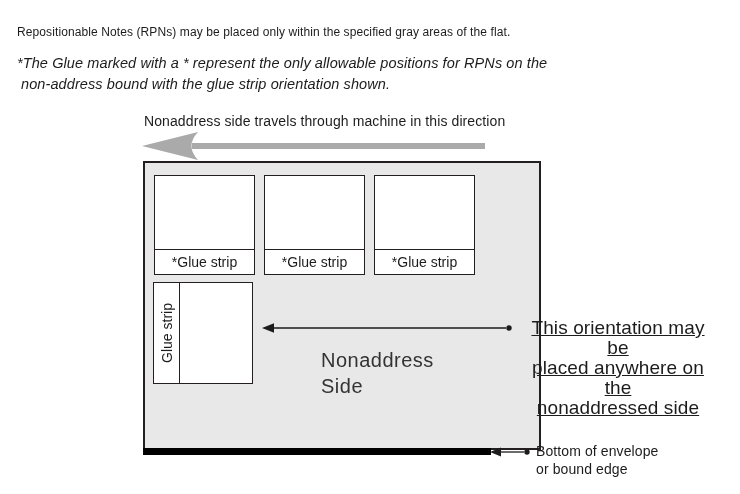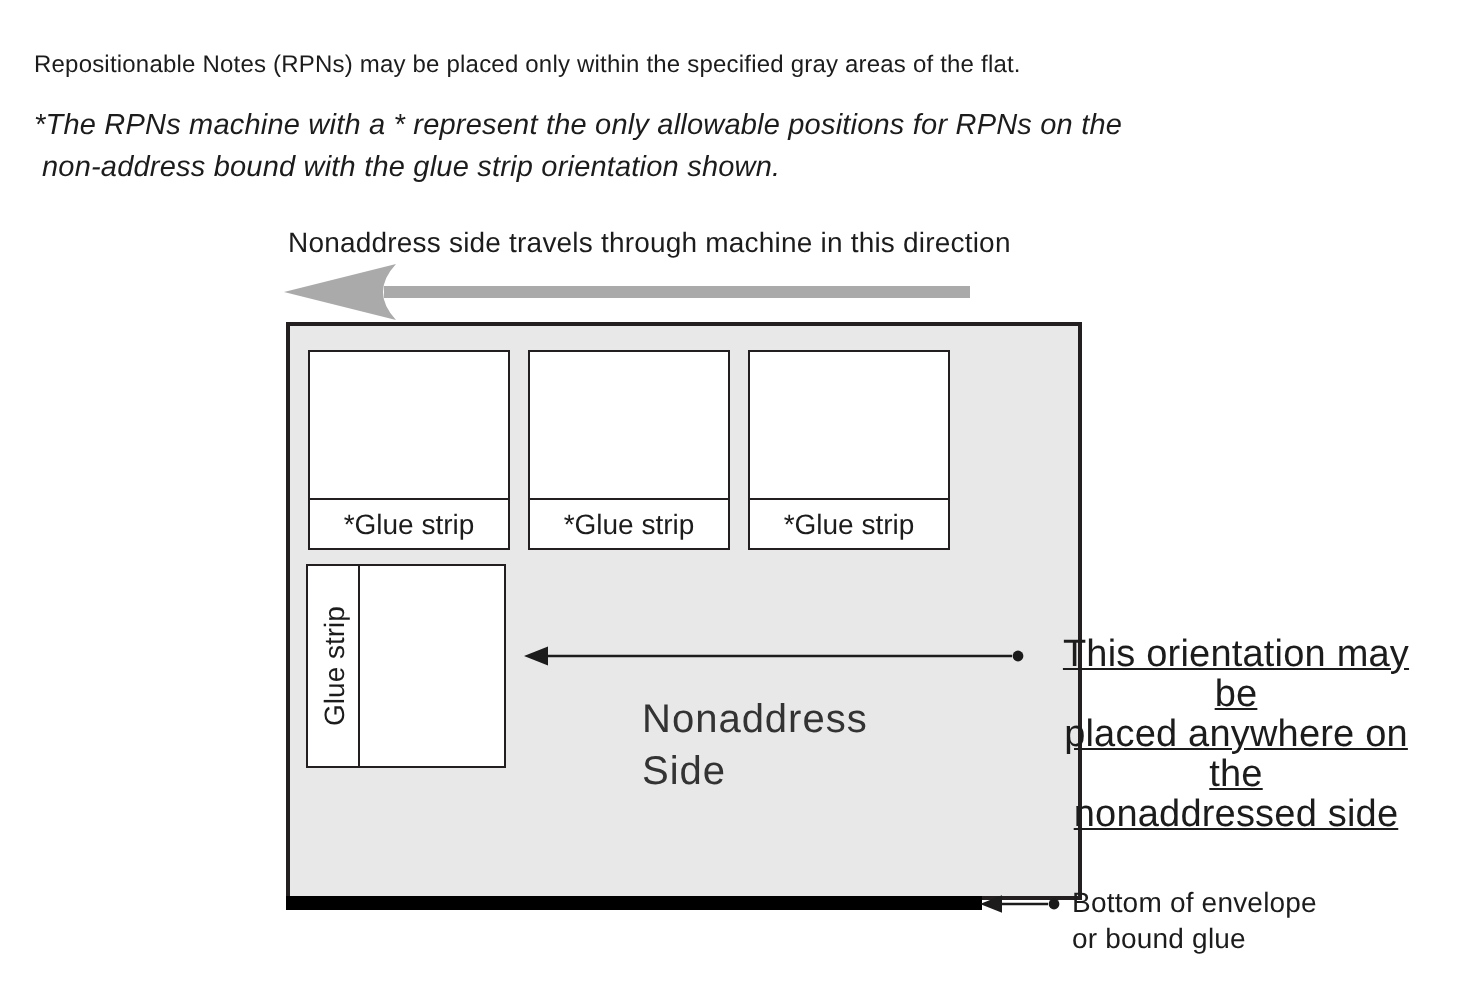--- a/index.html
+++ b/index.html
@@ -54,21 +54,21 @@
   .bottom-note { position:absolute; left:536px; top:442px; font-size:14px; line-height:18px; letter-spacing:.1px; }
 </style>
 </head>
 <body>
 
 <div class="page">
 
   <p class="intro">Repositionable Notes (RPNs) may be placed only within the specified gray areas of the flat.</p>
 
   <div class="note">
-    <div class="l1">*The RPNs machine with a * represent the only allowable positions for RPNs on the</div>
+    <div class="l1">*The Glue marked with a * represent the only allowable positions for RPNs on the</div>
     <div class="l2">non-address bound with the glue strip orientation shown.</div>
   </div>
 
   <div class="direction-label">Nonaddress side travels through machine in this direction</div>
 
   <svg class="direction-arrow" width="348" height="32" viewBox="0 0 348 32">
     <rect x="52" y="13" width="293" height="6" fill="#aaaaaa"></rect>
     <path d="M2,16 L58,2 Q45,16 58,30 Z" fill="#aaaaaa"></path>
   </svg>
 
@@ -118,16 +118,16 @@
   <div class="black-bar"></div>
 
   <svg class="bottom-arrow" width="44" height="14" viewBox="0 0 44 14">
     <line x1="9" y1="7" x2="35" y2="7" stroke="#1c1c1c" stroke-width="1.3"></line>
     <path d="M1,7 L12,2.6 L12,11.4 Z" fill="#1c1c1c"></path>
     <circle cx="38" cy="7" r="2.7" fill="#1c1c1c"></circle>
   </svg>
 
   <div class="bottom-note">
     <div>Bottom of envelope</div>
-    <div>or bound glue</div>
+    <div>or bound edge</div>
   </div>
 
 </div>
 
 </body></html>

